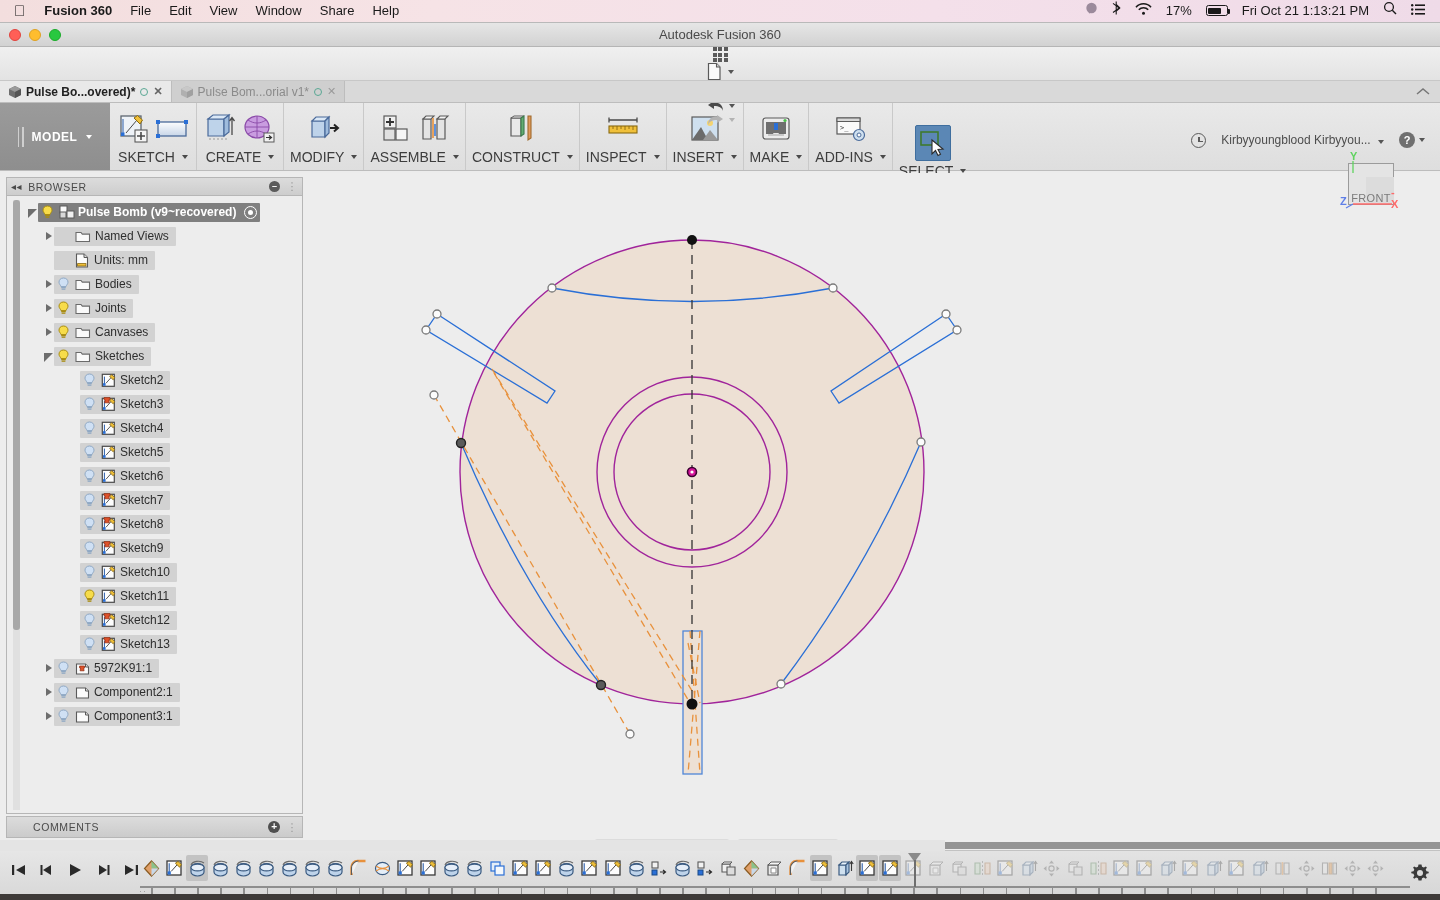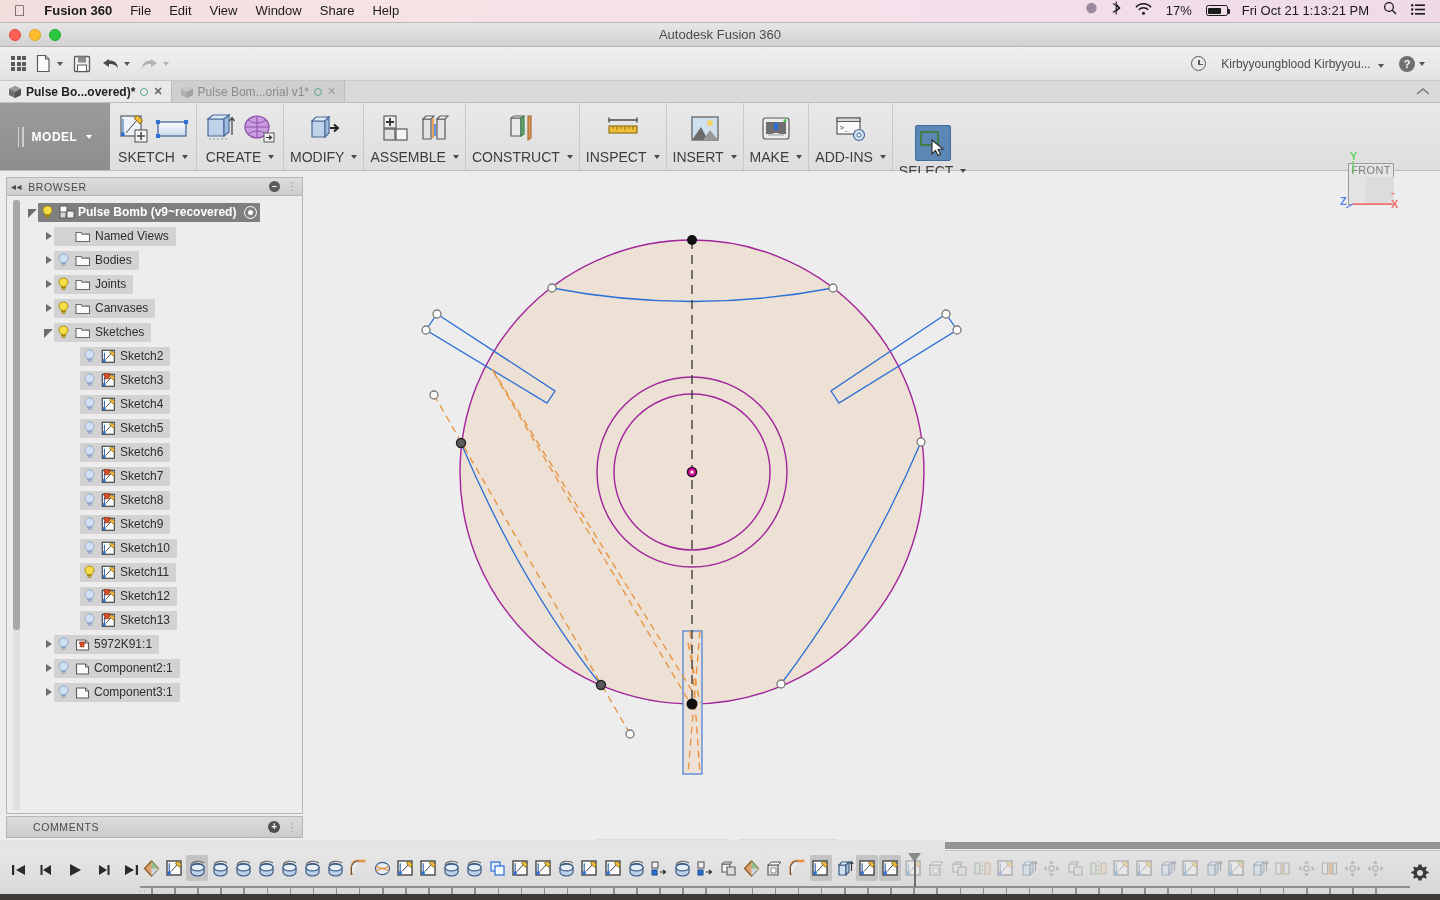--- a/index.html
+++ b/index.html
@@ -48,21 +48,21 @@
   .tl.g { background:#28c840; border:0.5px solid #1aab29;}
   #wintitle {
     position:absolute; left:0; right:0; text-align:center;
     font-size:13px; color:#4a4a4a;
   }
 
   
   #qat {
     height:34px; background:linear-gradient(to bottom,#f0f0f0,#e3e3e3);
     border-bottom:1px solid #c7c7c7; display:flex; align-items:center;
-    padding:0 6px; position:relative;
+    padding:0 6px; position:relative;flex-direction:column;
   }
   .qbtn { display:flex; align-items:center; height:26px; padding:0 5px; cursor:default; }
   .grid9 { display:grid; grid-template-columns:repeat(3,4px); grid-template-rows:repeat(3,4px); gap:1.5px; }
   .grid9 i { background:#5a5a5a; display:block; }
   .caret { width:0;height:0;border-left:3.5px solid transparent;border-right:3.5px solid transparent;border-top:4px solid #555; margin-left:4px;}
   .qat-right { margin-left:auto; display:flex; align-items:center; gap:10px; padding-right:4px;}
   #acct { font-size:12px; color:#4d4d4d; }
   .circ-clock{ width:15px;height:15px;border:1.4px solid #5a5a5a;border-radius:50%;position:relative;}
   .circ-clock::after{content:"";position:absolute;left:6px;top:3px;width:1.4px;height:5px;background:#5a5a5a;}
   .circ-clock::before{content:"";position:absolute;left:6.5px;top:7px;width:4px;height:1.4px;background:#5a5a5a;}
@@ -146,21 +146,21 @@
   #comments .gripv{ margin-left:6px; color:#9a9a9a; font-size:11px;}
 
   
   #canvas { position:absolute; left:0; top:0; width:1440px; height:680px; background:#ededed; }
 
   
   #viewcube { position:absolute; left:1340px; top:138px; width:56px; height:50px; }
   #viewcube .face {
     position:absolute; left:8px; top:4px; width:46px; height:42px;
     background:#e4e4e4; border:1px solid #9b9b9b;
-    display:flex;align-items:flex-start;justify-content:center;
+    display:flex;align-items:flex-end;justify-content:center;
     font-size:11px; color:#7b7b7b; letter-spacing:0.3px;
   }
   #viewcube .inner { position:absolute; left:17px; top:13px; width:28px; height:26px; background:#dcdcdc;}
   .axlab { position:absolute; font-size:11px; font-weight:bold; }
 
   
   #navbar {
     position:absolute; left:595px; top:815px; width:250px; height:26px;
     display:flex; align-items:center; gap:0;
   }
@@ -740,20 +740,32 @@
             </span>
           </div>
           <div class="row" style="padding-left:36px">
             <span class="arrow closed"></span>
             <span class="rowbg">
               <span class="bulb"></span>
               <span class="folder"><svg width="16" height="13" viewBox="0 0 16 13">
                   <path d="M1 2.5 h5 l1.3 1.6 h7.2 v7.4 h-13.5 z" fill="#fafafa" stroke="#6a6a6a" stroke-width="1.1"></path>
                 </svg></span>
               <span>Named Views</span>
+            </span>
+          </div>
+          <div class="row" style="padding-left:36px">
+            <span class="arrow none"></span>
+            <span class="rowbg">
+              <span class="bulb"></span>
+              <span class="skicon"><svg width="14" height="15" viewBox="0 0 14 15">
+                  <path d="M1.5 1 h7.5 l3.5 3.5 V14 h-11 z" fill="#fcfcfc" stroke="#5a5a5a" stroke-width="1.1"></path>
+                  <path d="M9 1 v3.5 h3.5" fill="#dcdcdc" stroke="#5a5a5a" stroke-width="1"></path>
+                  <rect x="2.6" y="10.6" width="8.4" height="2.4" fill="#f0c03a" stroke="#8a6a10" stroke-width="0.8"></rect>
+                </svg></span>
+              <span>Units: mm</span>
             </span>
           </div>
           <div class="row" style="padding-left:36px">
             <span class="arrow closed"></span>
             <span class="rowbg">
               <span class="bulb"><svg width="13" height="14" viewBox="0 0 13 14">
                   <path d="M6.5 1 C3.6 1 2 3 2 5.2 C2 7 3.6 8 4 9.6 h5 C9.4 8 11 7 11 5.2 C11 3 9.4 1 6.5 1 Z" fill="#cfe0f4" stroke="#8fa8c4" stroke-width="1"></path>
                   <rect x="4.2" y="9.8" width="4.6" height="1.4" fill="#8fa8c4"></rect>
                   <rect x="4.6" y="11.5" width="3.8" height="1.3" fill="#8fa8c4"></rect>
                 </svg></span>

